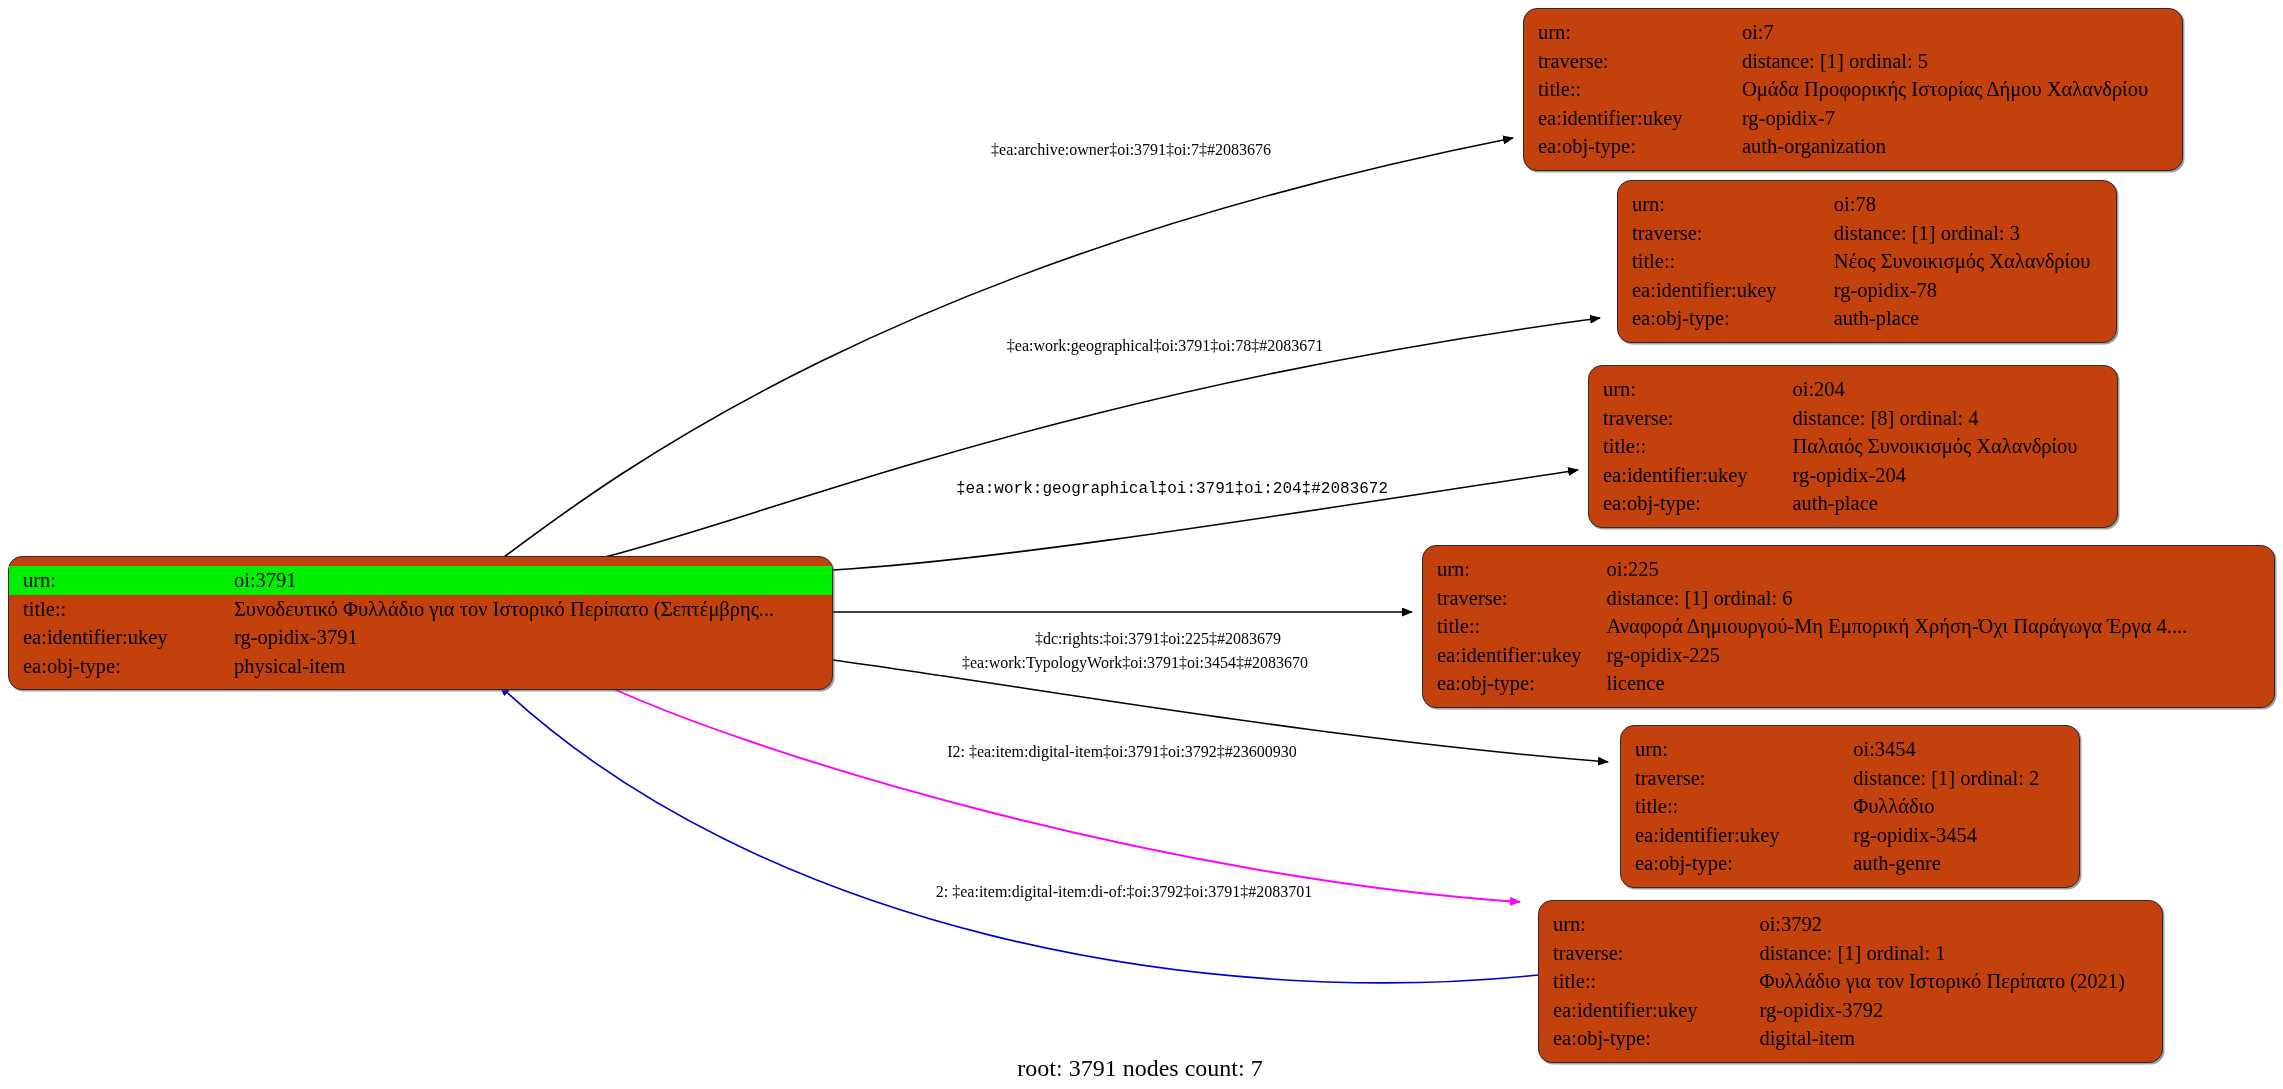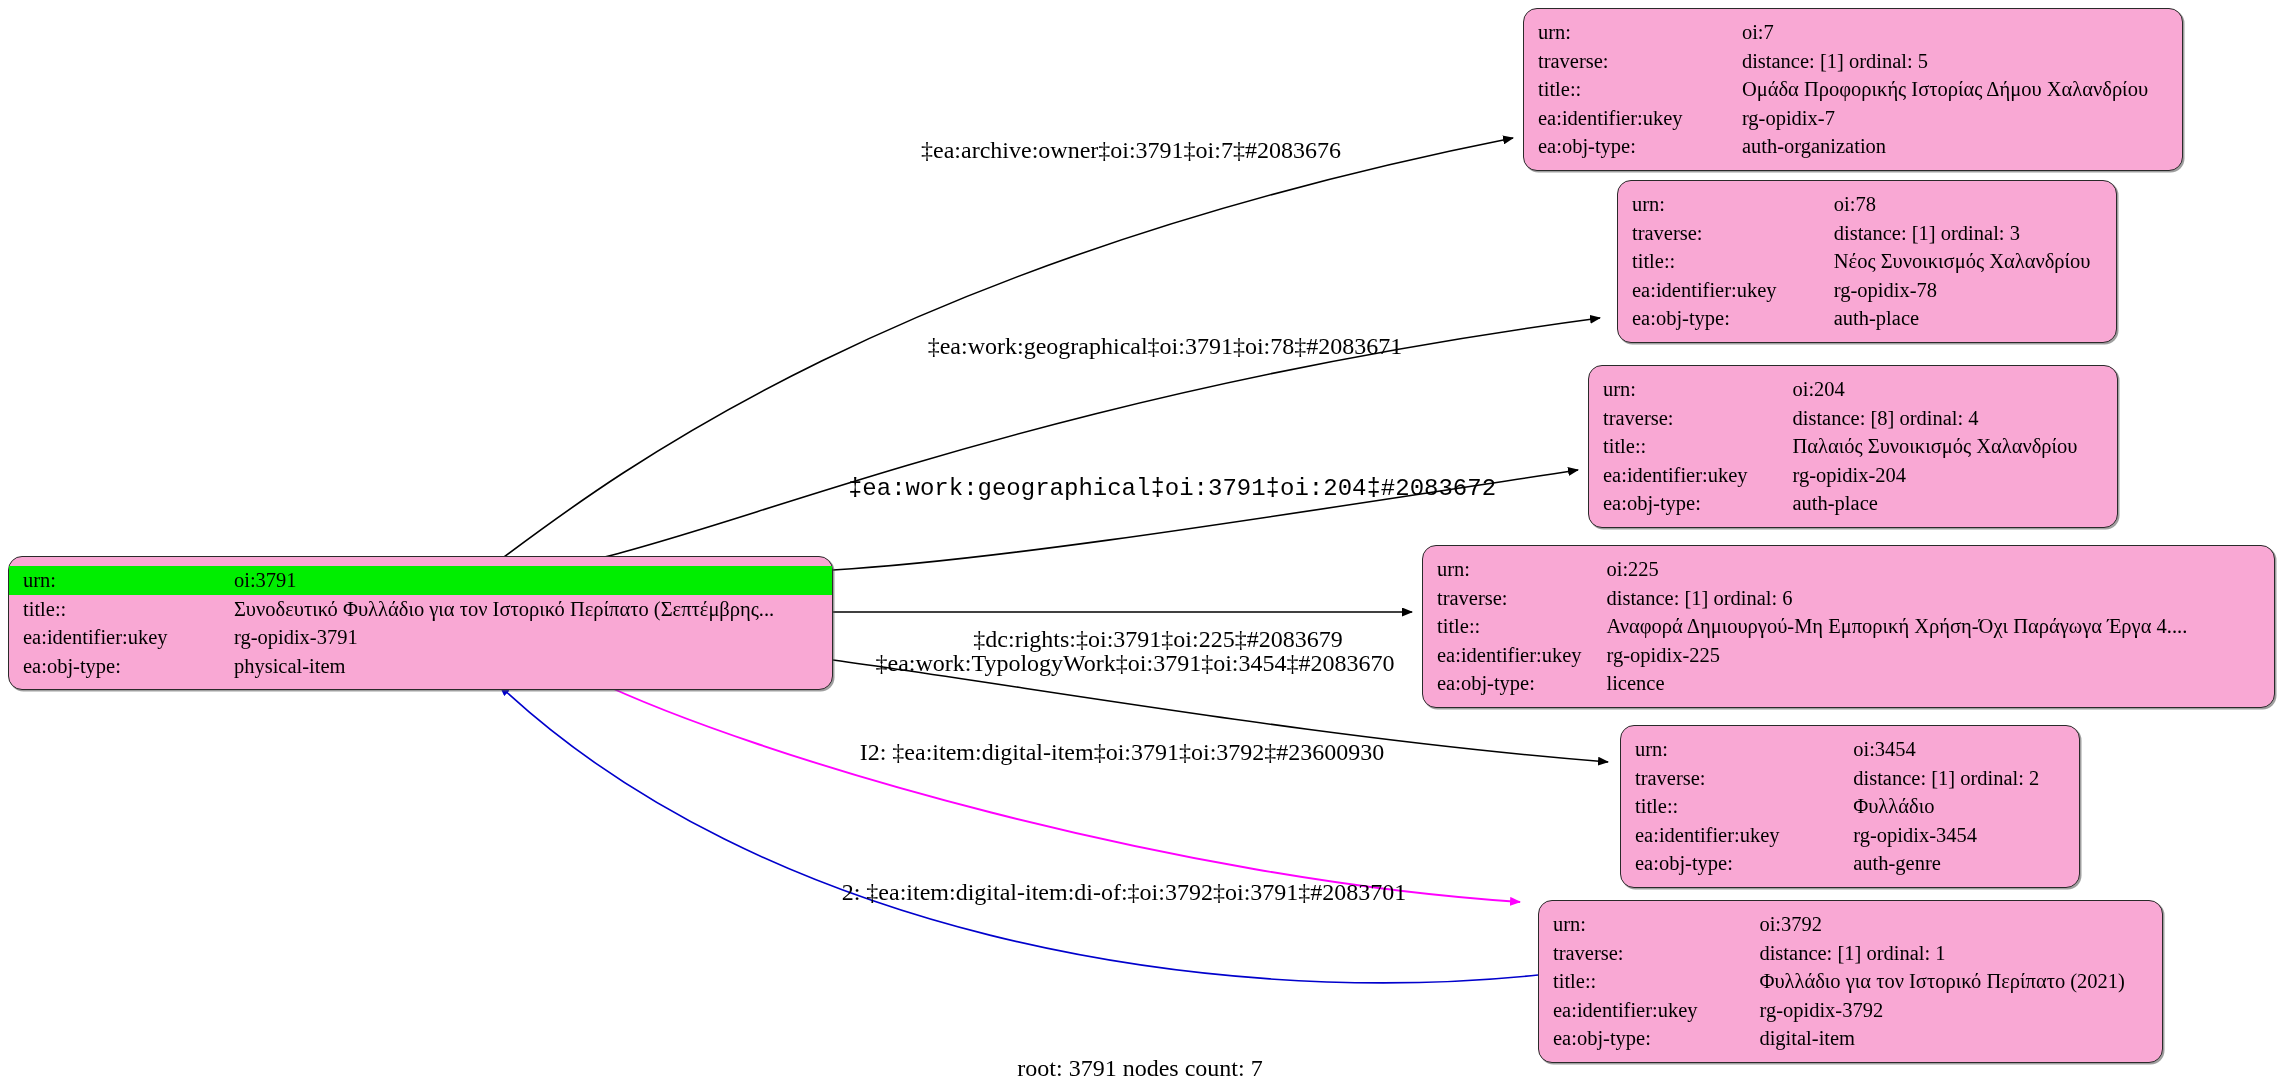--- a/index.html
+++ b/index.html
@@ -20,21 +20,21 @@
     left: 0; top: 0;
     width: 2283px;
     height: 1089px;
     pointer-events: none;
   }
   .node {
     position: absolute;
     box-sizing: border-box;
     border: 1.6px solid #2a2a2a;
     border-radius: 14px;
-    background: #f9a8d4;
+    background: #c2410c;
     box-shadow: 1.5px 1.5px 0 rgba(80,80,80,0.55);
     padding: 9px 0 9px 0;
   }
   .node-rows {
     display: table;
     border-collapse: collapse;
     width: 100%;
   }
   .node-row {
     display: table-row;
@@ -58,21 +58,21 @@
   .node-row.hl .cell-v {
     background: #00ee00;
   }
   
   .kw-170 .cell-k { min-width: 170px; }
   .kw-190 .cell-k { min-width: 190px; }
   .kw-135 .cell-k { min-width: 135px; }
 
   .edge-label {
     position: absolute;
-    font-size: 24px;
+    font-size: 16px;
     line-height: 22px;
     color: #000000;
     white-space: nowrap;
     transform: translate(-50%, -50%);
   }
   .graph-caption {
     position: absolute;
     font-size: 24px;
     color: #000000;
     white-space: nowrap;

